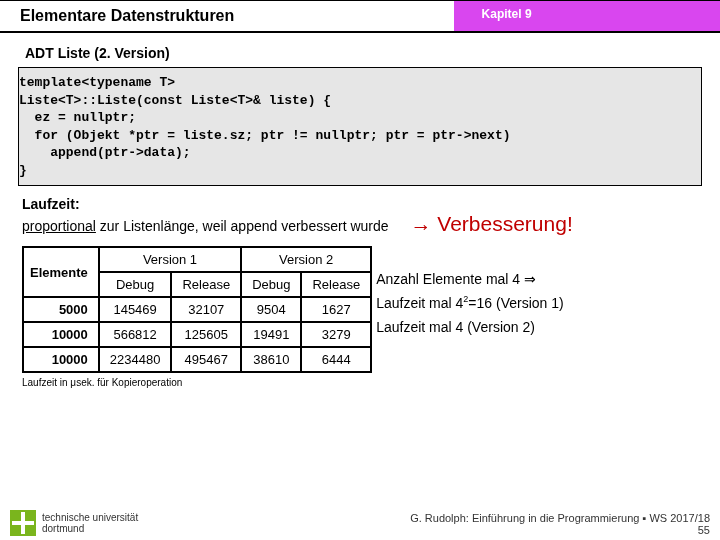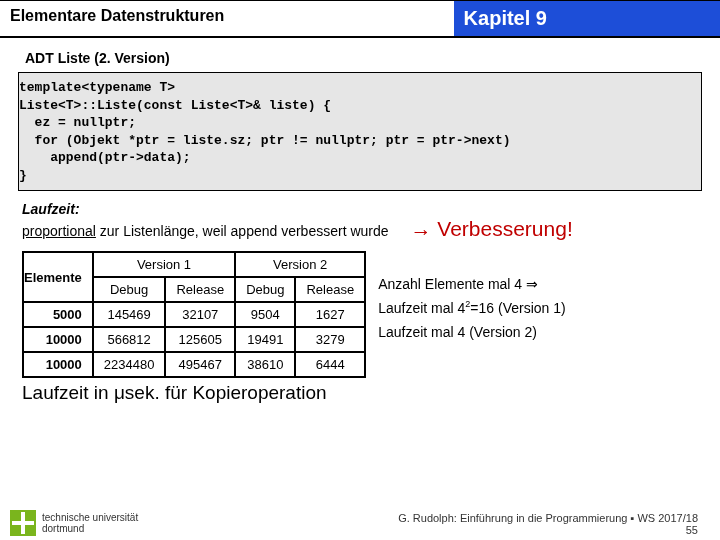--- a/index.html
+++ b/index.html
@@ -1,34 +1,34 @@
 <!DOCTYPE html>
 <html><head>
 <meta charset="utf-8">
 <style>
   * { box-sizing: border-box; margin: 0; padding: 0; }
   body { font-family: Arial, Helvetica, sans-serif; width: 720px; height: 540px; background: #fff; position: relative; font-size: 13px; color: #000; }
   .header { display: flex; border-bottom: 2px solid #000; }
-  .header-left { flex: 1 1 63%; background: #fff; padding: 6px 10px; font-weight: bold; font-size: 16px; border-top: 1px solid #000; }
-  .header-right { flex: 1 1 37%; background: #1d4ed8; color: #fff; padding: 6px 10px; font-weight: bold; font-size: 20px; border-top: 1px solid #000; }
+  .header-left { flex: 1 1 63%; background: #fff; padding: 6px 20px; font-weight: bold; font-size: 16px; border-top: 1px solid #000; }
+  .header-right { flex: 1 1 37%; background: #d946ef; color: #fff; padding: 6px 28px; font-weight: bold; font-size: 12px; border-top: 1px solid #000; }
   .section-title { font-weight: bold; margin: 12px 0 6px 25px; font-size: 14px; }
   .codebox { background: #e6e6e6; border: 1px solid #000; margin: 0 18px 10px 18px; padding: 6px 0; font-family: "Courier New", monospace; font-size: 13px; font-weight: bold; white-space: pre; line-height: 1.35; }
   .runtime { margin: 4px 22px 10px 22px; font-size: 14px; }
-  .runtime .lz { font-weight: bold; font-style: italic; }
+  .runtime .lz { font-weight: bold; }
   .runtime .prop { text-decoration: underline; }
   .runtime .verb { color: #c00000; font-size: 21px; margin-left: 18px; }
   .tablewrap { margin: 10px 0 4px 22px; display: flex; align-items: flex-start; }
   table.perf { border-collapse: collapse; }
   table.perf th, table.perf td { border: 2px solid #000; padding: 4px 10px; text-align: center; font-size: 13px; }
   table.perf th { font-weight: normal; }
   table.perf td.rowhdr { text-align: right; font-weight: bold; }
-  table.perf th.elemhdr { font-weight: bold; text-align: left; padding-left:0;}
-  .sidenotes { margin-left: 12px; font-size: 14px; line-height: 1.7; padding-top: 22px; }
-  .caption { margin: 4px 0 0 22px; font-size: 19px; }
-  .footer { position: absolute; bottom: 2px; left: 0; right: 12px; display: flex; align-items: flex-end; padding: 4px 10px 2px 10px; }
+  table.perf th.elemhdr { font-weight: bold; text-align: left; padding-left:6px;}
+  .sidenotes { margin-left: 4px; font-size: 14px; line-height: 1.7; padding-top: 22px; }
+  .caption { margin: 4px 0 0 22px; font-size: 10px; }
+  .footer { position: absolute; bottom: 2px; left: 0; right: 0; display: flex; align-items: flex-end; padding: 4px 10px 2px 10px; }
   .logo { display: flex; align-items: center; gap: 6px; }
   .logo-mark { width: 26px; height: 26px; background: #7ab51d; position: relative; }
   .logo-mark::before, .logo-mark::after { content: ""; position: absolute; background: #fff; }
   .logo-mark::before { left: 11px; top: 2px; width: 4px; height: 22px; }
   .logo-mark::after  { top: 11px; left: 2px; height: 4px; width: 22px; }
   .logo-text { font-size: 10px; line-height: 1.1; color:#333; }
   .footline { flex:1; text-align: right; font-size: 11px; color:#333; }
   sup { font-size: 9px; }
 </style>
 </head>

